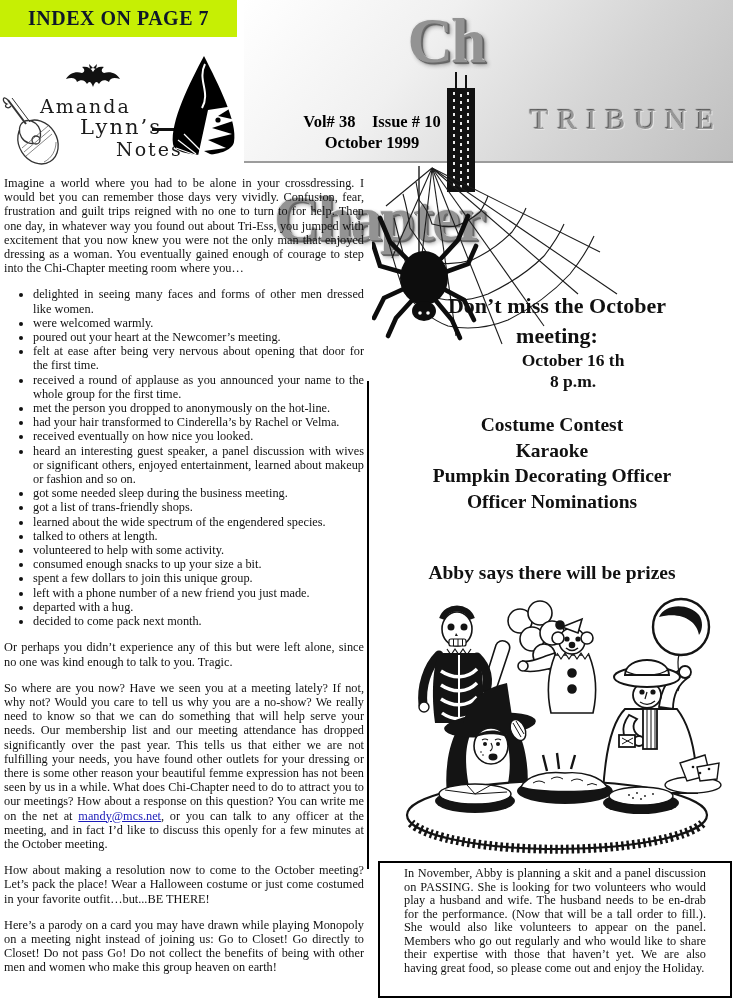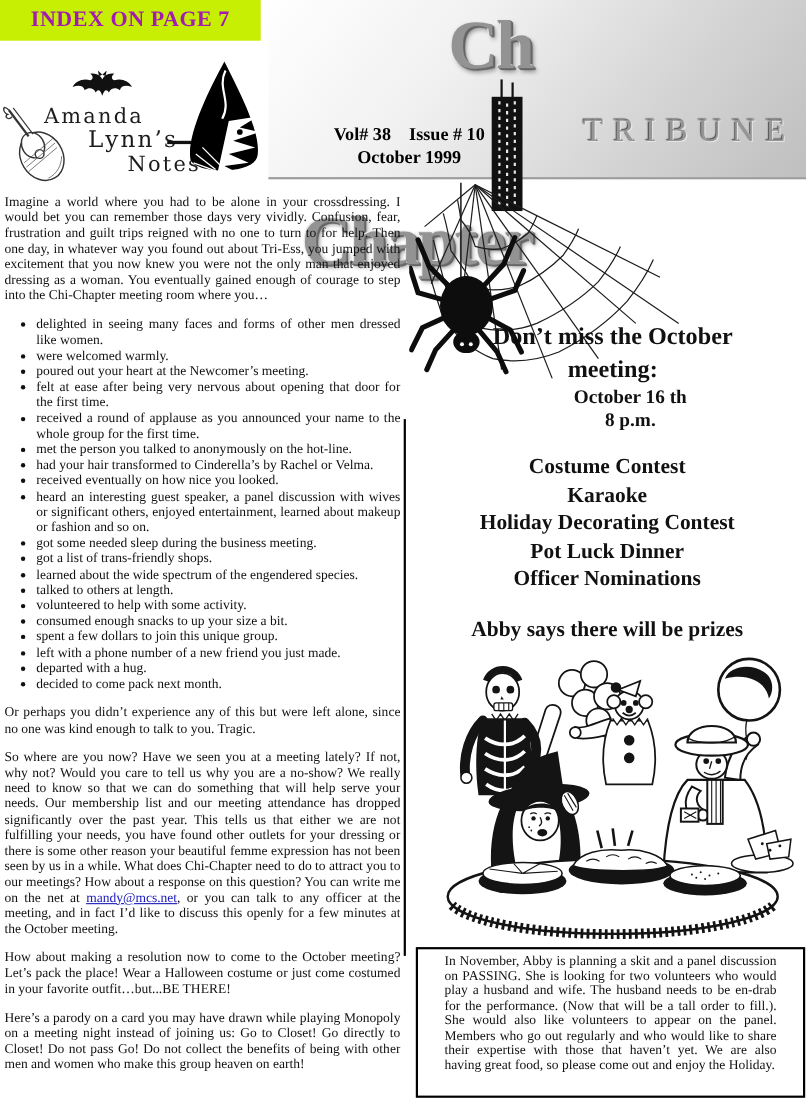--- a/index.html
+++ b/index.html
@@ -6,21 +6,21 @@
   html,body { background:#fff; }
   .page {
     position:relative; width:733px; height:1000px; margin:0 auto;
     background:#fff; overflow:hidden;
     font-family:"Liberation Serif", serif; color:#111;
   }
   
   .index-banner {
     position:absolute; left:0; top:0; width:237px; height:37px;
     background:#c6ef04; display:flex; align-items:center; justify-content:center;
-    font-weight:bold; font-size:20px; letter-spacing:.5px; color:#a21caf;
+    font-weight:bold; font-size:20px; letter-spacing:.5px; color:#0f172a;
   }
   .logo-block { position:absolute; left:0; top:42px; width:246px; height:128px; }
   .logo-block .mandolin { position:absolute; left:0; top:48px; }
   .logo-block .bat { position:absolute; left:64px; top:22px; }
   .logo-text { position:absolute; font-family:"DejaVu Serif", serif; font-weight:normal; color:#1b1b1b; }
   .logo-amanda { left:40px; top:53px; font-size:19px; letter-spacing:2px; }
   .logo-lynns  { left:80px; top:73px; font-size:21px; letter-spacing:2px; }
   .logo-notes  { left:116px; top:96px; font-size:19px; letter-spacing:2px; }
   .logo-dash { position:absolute; left:152px; top:86px; width:30px; height:2.5px; background:#111; }
   .logo-block .witch { position:absolute; left:166px; top:12px; }
@@ -163,21 +163,21 @@
 
   <div class="left-col">
     <p>Imagine a world where you had to be alone in your crossdressing.  I would bet you can remember those days very vividly.  Confusion, fear, frustration and guilt trips reigned with no one to turn to for help.  Then one day, in whatever way you found out about Tri-Ess, you jumped with excitement that you now knew you were not the only man that enjoyed dressing as a woman.   You eventually gained enough of courage to step into the Chi-Chapter meeting room where you…</p>
     <ul>
 
     <li>delighted in seeing many faces and forms of other men dressed like women.</li>
         <li>were welcomed warmly.</li>
         <li>poured out your heart at the Newcomer’s meeting.</li>
         <li>felt at ease after being very nervous about opening that door for the first time.</li>
         <li>received a round of applause as you announced your name to the whole group for the first time.</li>
-        <li>met the person you talked to anonymously on the hot-line.</li>
+        <li>met the person you dropped to anonymously on the hot-line.</li>
         <li>had your hair transformed to Cinderella’s by Rachel or Velma.</li>
         <li>received eventually on how nice you looked.</li>
         <li>heard an interesting guest speaker, a panel discussion with wives or significant others, enjoyed   entertainment, learned about makeup or fashion and so on.</li>
         <li>got some needed sleep during the business meeting.</li>
         <li>got a list of trans-friendly shops.</li>
         <li>learned about the wide spectrum of the engendered species.</li>
         <li>talked to others at length.</li>
         <li>volunteered to help with some activity.</li>
         <li>consumed enough snacks to up your size a bit.</li>
         <li>spent a few dollars to join this unique group.</li>
@@ -229,22 +229,21 @@
   </svg>
 
   <div class="meet-head">Don’t miss the October meeting:</div>
   <div class="meet-date">October 16 th</div>
   <div class="meet-time">8 p.m.</div>
 
   <ul class="events">
 
   <li>Costume Contest</li>
       <li>Karaoke</li>
-      <li>Holiday Decorating Contest</li>
-      <li>Pot Luck Dinner</li>
+      <li>Pumpkin Decorating Officer</li>
       <li>Officer Nominations</li>
     </ul>
 
   <div class="prizes">Abby says there will be prizes</div>
 
   <svg class="party-art" width="335" height="262" viewBox="0 0 335 262">
 
     <g>
       <path d="M82,104 C78,112 90,118 94,110 L112,56 C116,46 102,42 99,50 Z" fill="#fff" stroke="#141414" stroke-width="1.6"></path>
       <path d="M42,60 C30,72 24,92 26,110" stroke="#141414" stroke-width="9" stroke-linecap="round" fill="none"></path>

